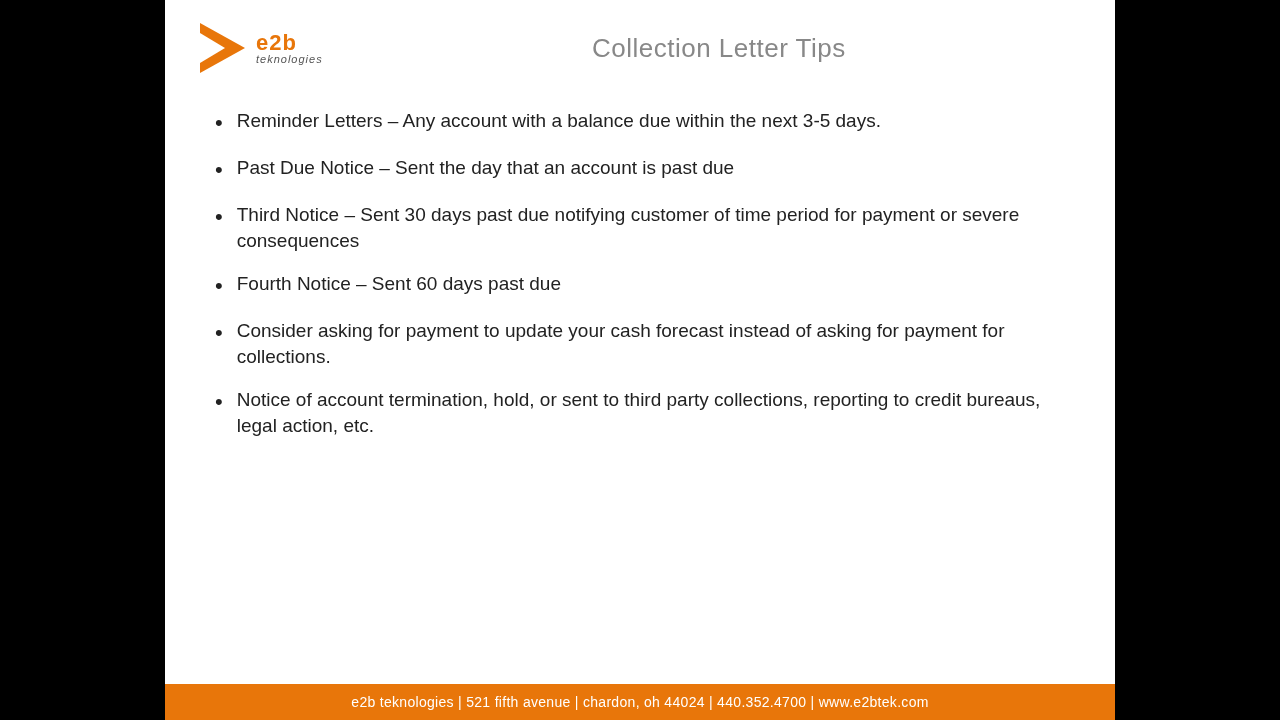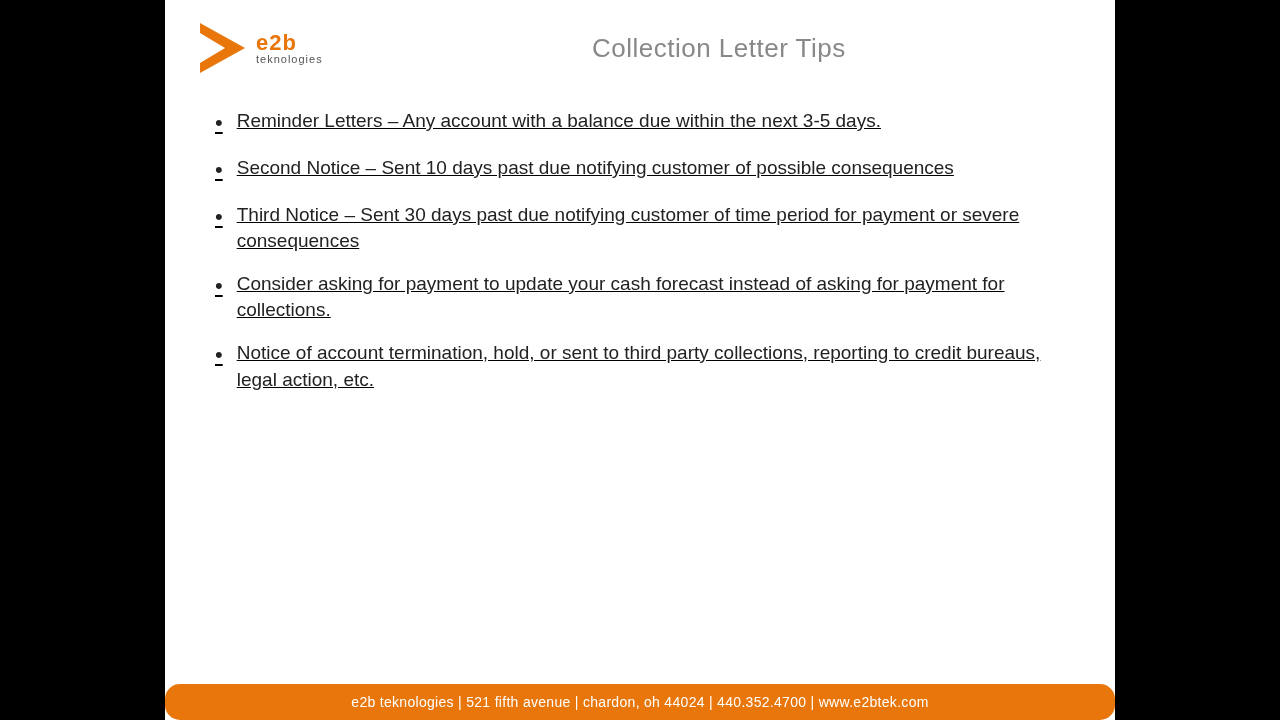--- a/index.html
+++ b/index.html
@@ -54,20 +54,21 @@
       font-size: 22px;
       font-weight: bold;
       color: #e8760a;
       letter-spacing: 1px;
     }
 
     .logo-teknologies {
       font-size: 11px;
       color: #555;
       letter-spacing: 1px;
+      font-style: italic;
     }
 
     .slide-title {
       font-size: 26px;
       color: #888;
       font-weight: normal;
       letter-spacing: 0.5px;
       flex: 1;
       text-align: center;
     }
@@ -76,21 +77,20 @@
       flex: 1;
       padding: 20px 50px 20px 50px;
       display: flex;
       flex-direction: column;
       justify-content: flex-start;
     }
 
     .bullet-list {
       list-style: none;
       padding: 0;
-      text-decoration: underline;
     }
 
     .bullet-list li {
       display: flex;
       align-items: flex-start;
       margin-bottom: 16px;
       font-size: 19px;
       color: #222;
       line-height: 1.4;
     }
@@ -104,21 +104,20 @@
       flex-shrink: 0;
     }
 
     .slide-footer {
       background: #e8760a;
       color: #fff;
       text-align: center;
       padding: 10px 0;
       font-size: 14px;
       letter-spacing: 0.3px;
-      border-radius: 15px;
     }
 
     
   </style>
 </head>
 <body>
 
 <div class="slide-container">
 
   <div class="slide-header">
@@ -137,24 +136,27 @@
     </div>
     <div class="slide-title">Collection Letter Tips</div>
   </div>
 
   <div class="slide-content">
     <ul class="bullet-list">
       <li>
         <span>Reminder Letters – Any account with a balance due within the next 3-5 days.</span>
       </li>
       <li>
-        <span>Second Notice – Sent 10 days past due notifying customer of possible consequences</span>
+        <span>Past Due Notice – Sent the day that an account is past due</span>
       </li>
       <li>
         <span>Third Notice – Sent 30 days past due notifying customer of time period for payment or severe consequences</span>
+      </li>
+      <li>
+        <span>Fourth Notice – Sent 60 days past due</span>
       </li>
       <li>
         <span>Consider asking for payment to update your cash forecast instead of asking for payment for collections.</span>
       </li>
       <li>
         <span>Notice of account termination, hold, or sent to third party collections, reporting to credit bureaus, legal action, etc.</span>
       </li>
     </ul>
   </div>
 

